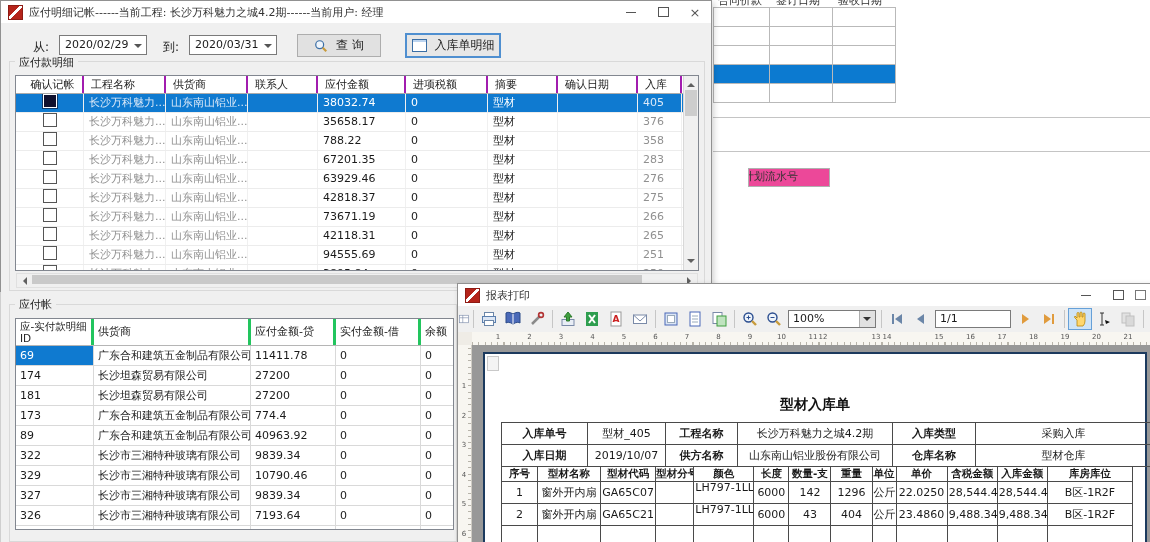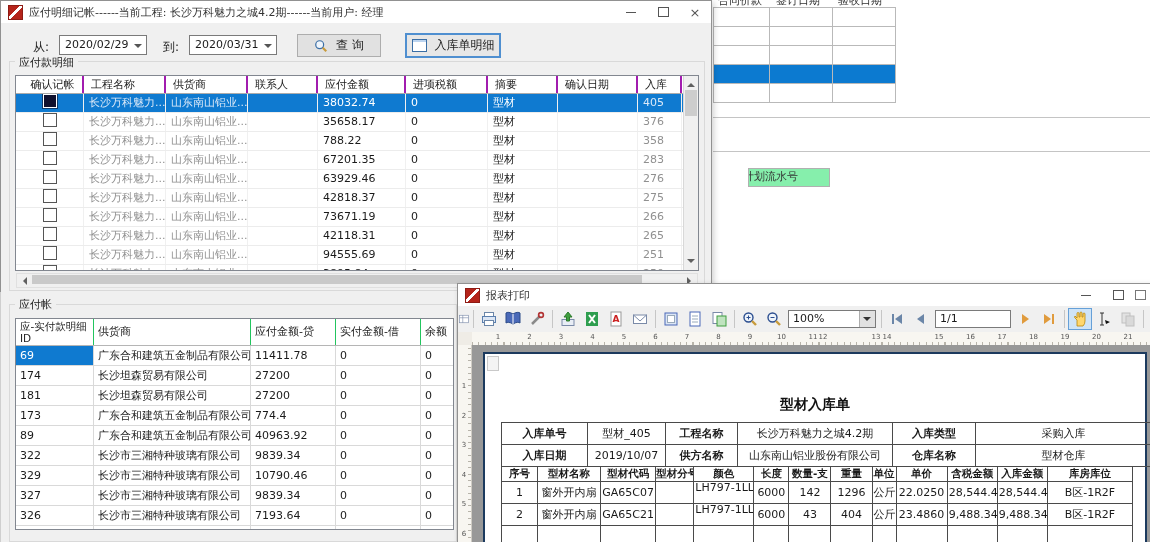--- a/index.html
+++ b/index.html
@@ -44,34 +44,34 @@
   .tri.dn{border-top-color:#606060;bottom:3px;}
   .tri.lf{border-right-color:#606060;left:2px;top:3px;}
   .tri.rt{border-left-color:#606060;right:-4px;top:3px;}
   .hsb{position:absolute;left:15px;top:272px;width:680px;height:13px;background:#f0f0f0;border:1px solid #e0e0e0;}
   .hsb .thumb{position:absolute;left:15px;top:1px;height:9px;width:610px;background:#c9c9c9;}
   
   #w2{position:absolute;left:0;top:292px;width:462px;height:250px;background:#f0f0f0;z-index:2;border-left:1px solid #cfcfcf;}
   #t2{position:absolute;left:14px;top:26px;width:437px;height:210px;background:#fff;border:1px solid #828790;overflow:hidden;}
   .t2g{display:grid;grid-template-columns:78px 157px 85px 85px 70px;width:475px;}
   .t2h{border-bottom:1px solid #b5b5b5;height:26px;color:#222;}
-  .t2h>div{border-right:1px solid #22c55e;padding:1px 4px 0;line-height:24px;overflow:hidden;}
+  .t2h>div{border-right:3px solid #22c55e;padding:1px 4px 0;line-height:24px;overflow:hidden;}
   .t2h>div:first-child{line-height:12px;font-size:10.5px;}
   .t2r{height:19px;line-height:19px;border-bottom:1px solid #d9d9d9;}
   .t2r>div{border-right:1px solid #d9d9d9;padding:0 4px;overflow:hidden;white-space:nowrap;}
   .t2r>div.selc{background:#0f7ad0;color:#fff;}
   
   #bgw{position:absolute;left:712px;top:0;z-index:0;}
   .bghdr{position:absolute;top:-7px;font-size:11px;color:#333;white-space:nowrap;}
   #bggrid{position:absolute;left:1px;top:7px;border-left:1px solid #b9b9b9;border-top:1px solid #b9b9b9;width:182px;}
   .bgr{display:grid;grid-template-columns:56px 63px 63px;}
   .bgr>div{height:18px;border-right:1px solid #b9b9b9;border-bottom:1px solid #b9b9b9;}
   .bgr.bsel>div{background:#0c7ad0;}
   .bgline{position:absolute;height:1px;background:#c4c4c4;}
-  #planbox{position:absolute;left:748px;top:168px;width:80px;height:17px;border:1px solid #b0b0b0;background:#86efac;overflow:hidden;line-height:16px;}
+  #planbox{position:absolute;left:748px;top:168px;width:80px;height:17px;border:1px solid #b0b0b0;background:#ec4899;overflow:hidden;line-height:16px;}
   #planbox span{margin-left:-6px;color:#333;white-space:nowrap;display:inline-block;}
   
   #rw{left:457px;top:283px;width:694px;height:260px;z-index:3;}
   #rtb{position:absolute;left:0;top:22px;right:0;height:26px;background:#f0f0f0;border-bottom:1px solid #cfcfcf;display:flex;align-items:center;overflow:hidden;}
   .tbi{width:22px;height:20px;display:flex;align-items:center;justify-content:center;flex:0 0 auto;border:1px solid transparent;}
   .tbi svg{width:16px;height:16px;display:block;}
   .tbi.half{width:10px;overflow:hidden;justify-content:flex-start;}
   .tbi.hand-sel{background:#cfe4f7;border:1px solid #66a0d8;}
   .tbi.dim{opacity:.55;}
   .tbsep{width:1px;height:18px;background:#c6c6c6;margin:0 3px;flex:0 0 auto;}

